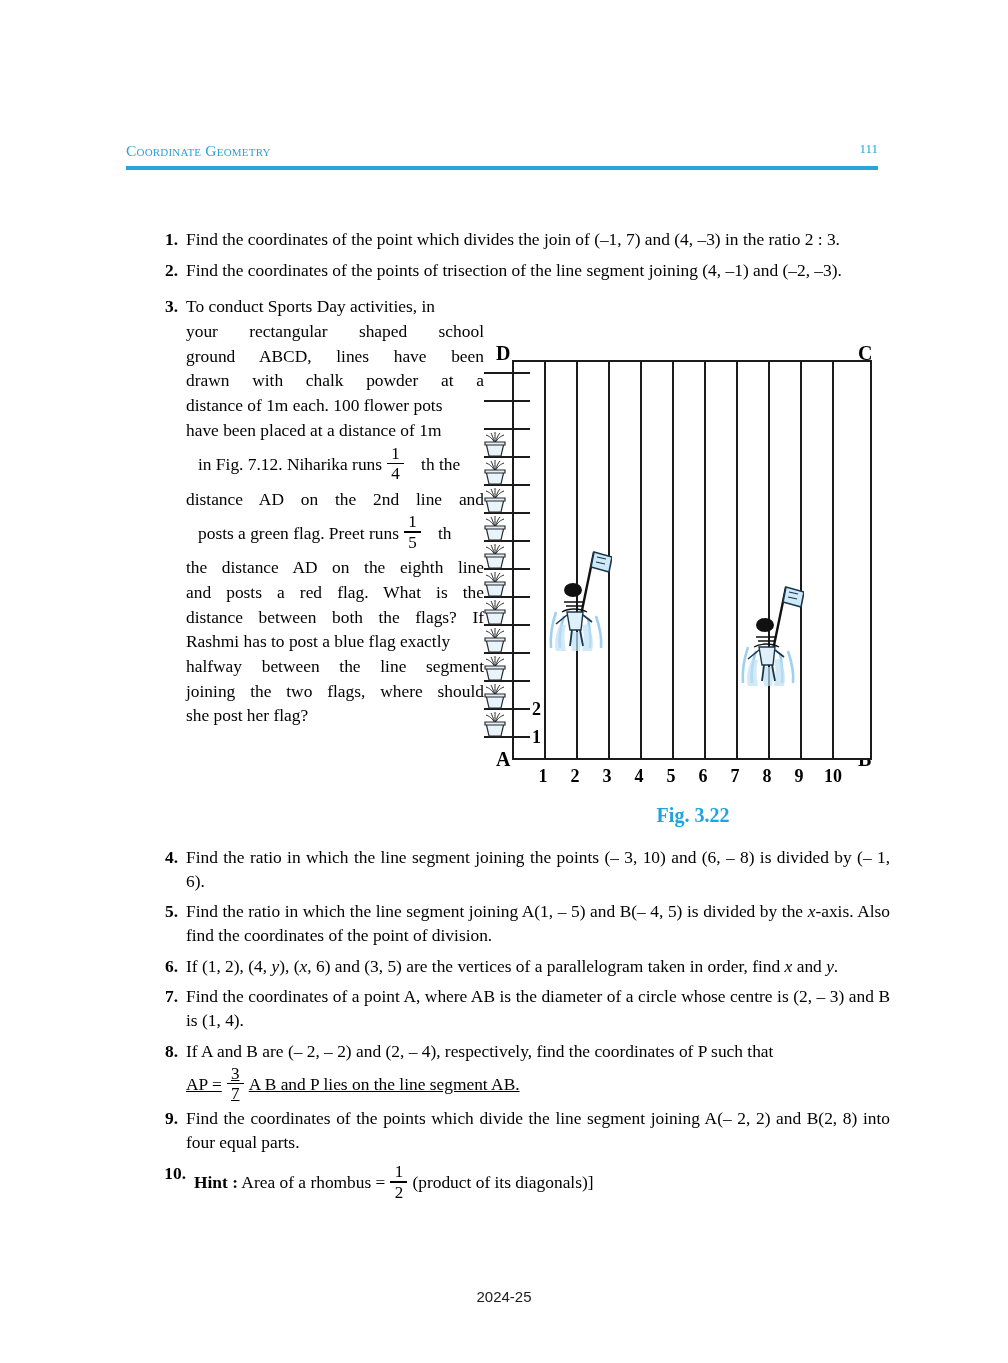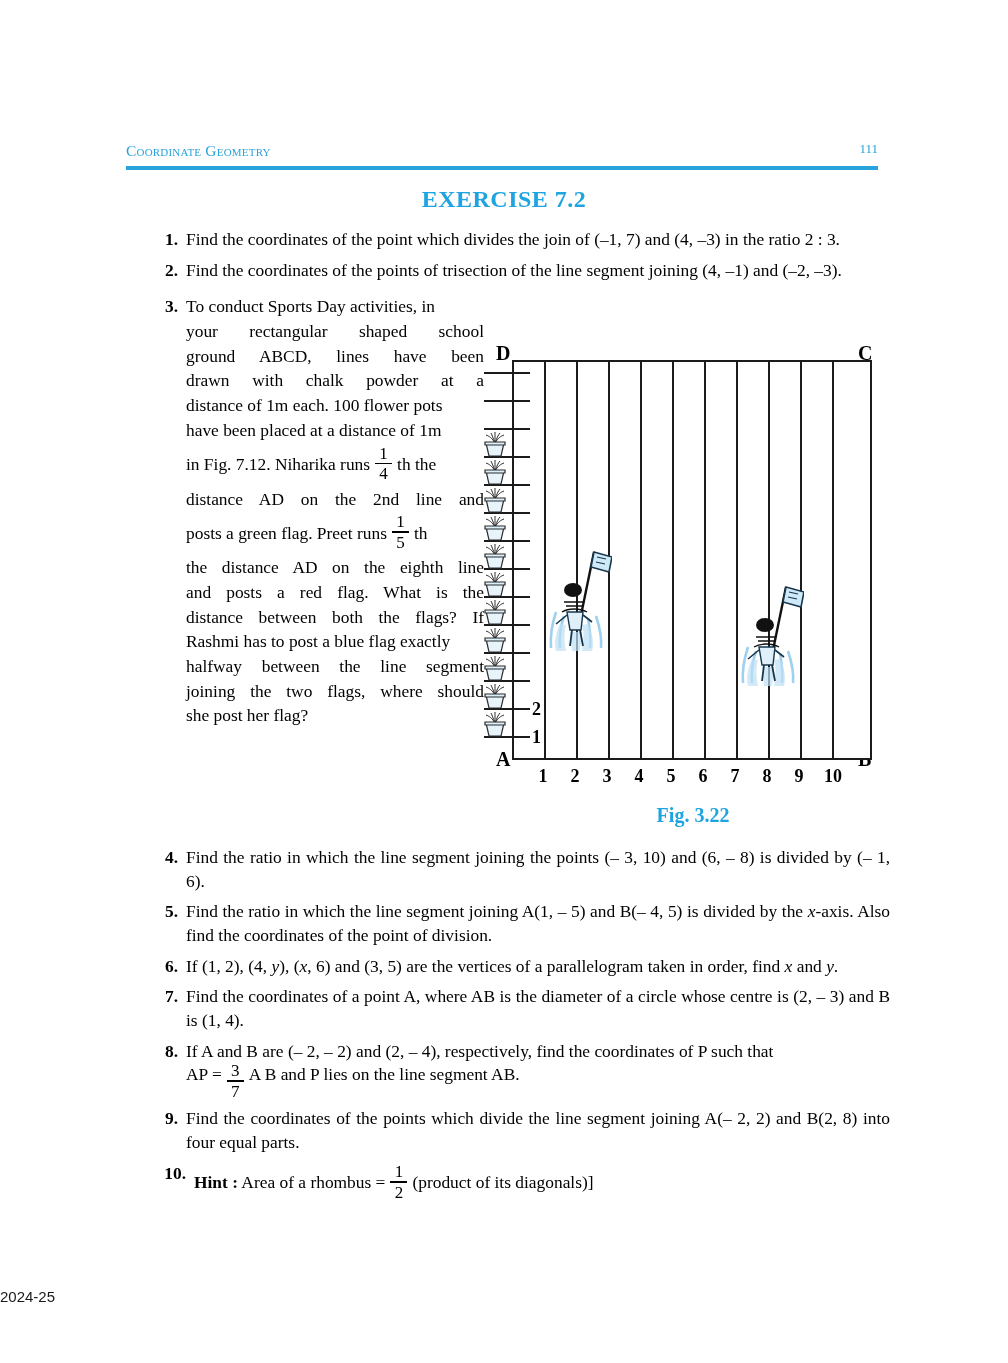--- a/index.html
+++ b/index.html
@@ -122,21 +122,21 @@
   .q3-body .ln.jst {
     text-align: justify;
     text-align-last: justify;
   }
   .q3-body .fline {
     display: flex;
     align-items: center;
     justify-content: flex-start;
     min-height: 44px;
   }
-  .q3-body .fline .seg { white-space: pre; }
+  .q3-body .fline .seg { white-space: pre; margin-left: 12px; }
 
   
   .frac {
     display: inline-flex;
     flex-direction: column;
     align-items: center;
     vertical-align: middle;
     margin: 0 5px;
     line-height: 1;
     position: relative;
@@ -222,41 +222,40 @@
     width: 72px;
     height: 120px;
   }
 
   
   .footer {
     position: absolute;
     left: 0;
     top: 1288px;
     width: 1008px;
-    text-align: left;
+    text-align: center;
     font-family: "Liberation Sans", sans-serif;
     font-size: 15px;
     color: #1a1a1a;
   }
 
   .i { font-style: italic; }
   .b { font-weight: bold; }
 </style>
 </head>
 <body>
 
 <div class="page">
 
   <div class="runhead">
     <div class="runhead-title">Coordinate Geometry</div>
     <div class="runhead-page">111</div>
     <div class="runhead-rule"></div>
   </div>
 
-  <div class="ex-heading">EXERCISE  7.2</div>
 
   <div class="qlist">
 
     <div class="q" style="width:740px;">
       <span class="num">1.</span>
       <p>Find the coordinates of the point which divides the join of (–1, 7) and (4, –3) in the ratio 2 : 3.</p>
     </div>
 
     <div class="q" style="width:740px;">
       <span class="num">2.</span>
@@ -540,21 +539,21 @@
     </div>
 
     <div class="q">
       <span class="num">7.</span>
       <p>Find the coordinates of a point A, where AB is the diameter of a circle whose centre is (2, – 3) and B is (1, 4).</p>
     </div>
 
     <div class="q" style="margin-bottom:2px;">
       <span class="num">8.</span>
       <p>If A and B are (– 2, – 2) and (2, – 4), respectively, find the coordinates of P such that</p>
-      <div style="display:flex; align-items:flex-start; min-height:42px;">
+      <div style="display:flex; align-items:center; min-height:42px;text-decoration:underline;">
         <span style="white-space:pre;">AP =</span>
         <span class="frac">
           <span class="nu">3</span>
           <span class="bar"></span>
           <span class="de">7</span>
         </span>
         <span style="white-space:pre;">A B and P lies on the line segment AB.</span>
       </div>
     </div>
 

